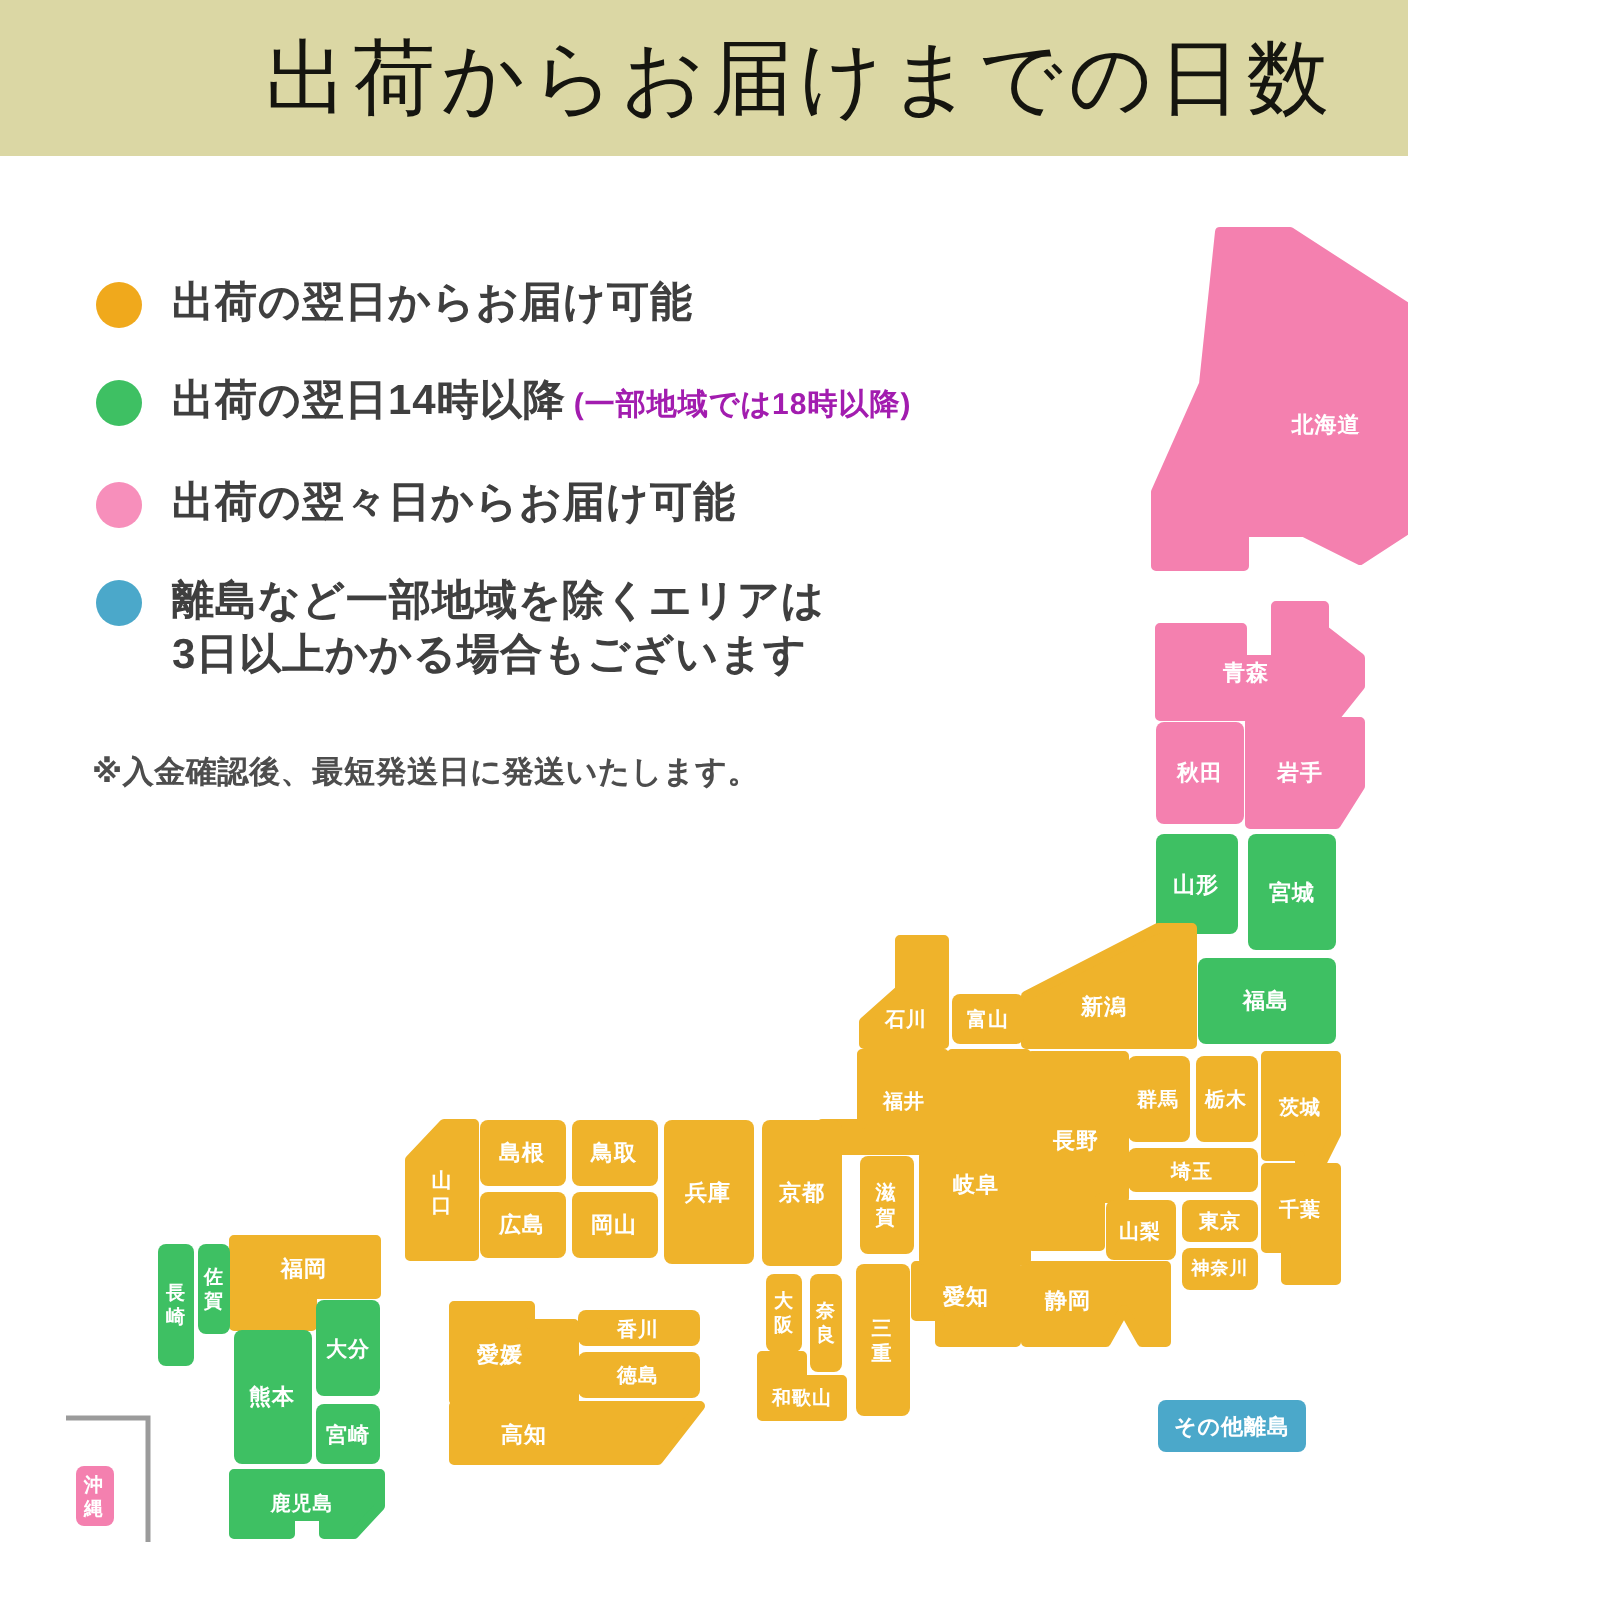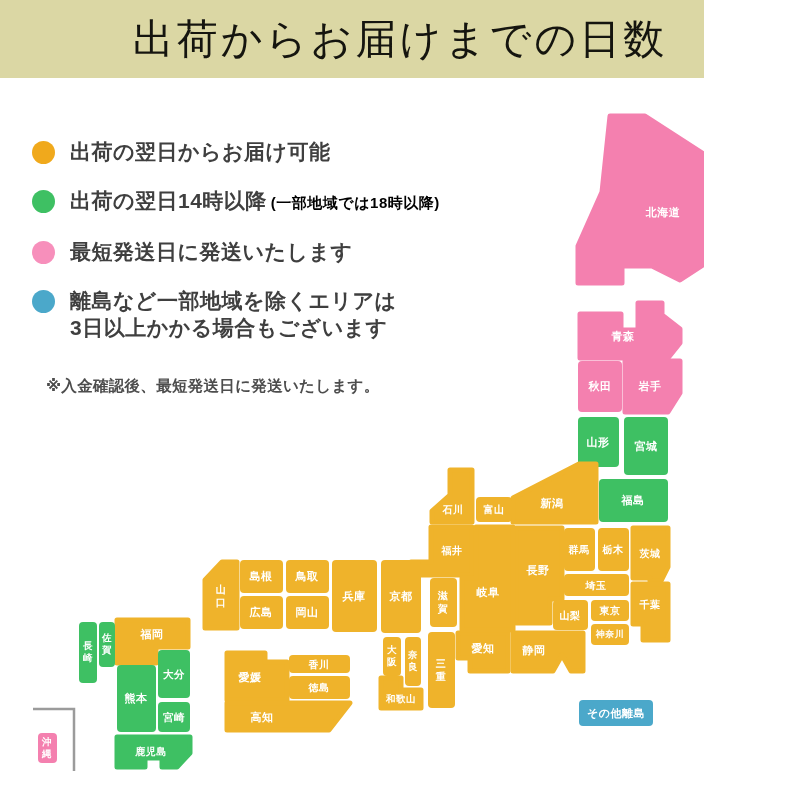--- a/index.html
+++ b/index.html
@@ -2,25 +2,25 @@
 <html><head>
 <meta charset="utf-8">
 <style>
   html,body{margin:0;padding:0;background:#fff;}
   .stage{position:relative;width:704px;height:800px;background:#fff;overflow:hidden;
          font-family:"Liberation Sans","DejaVu Sans",sans-serif;}
   .titlebar{position:absolute;left:0;top:0;width:800px;height:78px;background:#dbd7a4;
             display:flex;align-items:center;justify-content:center;}
   .titlebar h1{margin:0;font-family:"Liberation Serif","DejaVu Serif",serif;
                font-weight:500;font-size:41px;color:#15150f;letter-spacing:3px;}
-  .legend{position:absolute;left:32px;top:138px;width:490px;}
+  .legend{position:absolute;left:48px;top:138px;width:490px;}
   .legend-row{display:flex;align-items:flex-start;margin-bottom:22px;}
   .dot{width:23px;height:23px;border-radius:50%;flex:0 0 auto;margin-top:3px;margin-right:15px;}
   .legend-text{font-size:21px;font-weight:bold;color:#3f3f3f;line-height:27px;letter-spacing:0.5px;}
-  .legend-note{font-size:15px;font-weight:bold;color:#000000;margin-left:4px;}
+  .legend-note{font-size:15px;font-weight:bold;color:#a21caf;margin-left:4px;}
   .notes{position:absolute;left:46px;top:376px;width:520px;}
   .notes p{margin:0 0 8px 0;font-size:15.5px;font-weight:600;color:#4d4d4d;letter-spacing:0.3px;}
   svg text{font-family:"Liberation Sans","DejaVu Sans",sans-serif;font-weight:bold;letter-spacing:0.5px;}
   #map{position:absolute;left:0;top:0;}
 </style>
 </head>
 <body>
 
 <div class="stage">
 
@@ -32,21 +32,21 @@
     <div class="legend-row">
       <span class="dot" style="background: rgb(240, 169, 28);"></span>
       <span class="legend-text">出荷の翌日からお届け可能</span>
     </div>
     <div class="legend-row">
       <span class="dot" style="background: rgb(62, 192, 99);"></span>
       <span class="legend-text"><span>出荷の翌日14時以降</span><span class="legend-note">(一部地域では18時以降)</span></span>
     </div>
     <div class="legend-row">
       <span class="dot" style="background: rgb(247, 143, 187);"></span>
-      <span class="legend-text">最短発送日に発送いたします</span>
+      <span class="legend-text">出荷の翌々日からお届け可能</span>
     </div>
     <div class="legend-row">
       <span class="dot" style="background: rgb(75, 168, 202);"></span>
       <span class="legend-text">
         <span>離島など一部地域を除くエリアは</span><br>
         <span>3日以上かかる場合もございます</span>
       </span>
     </div>
   </div>
 

